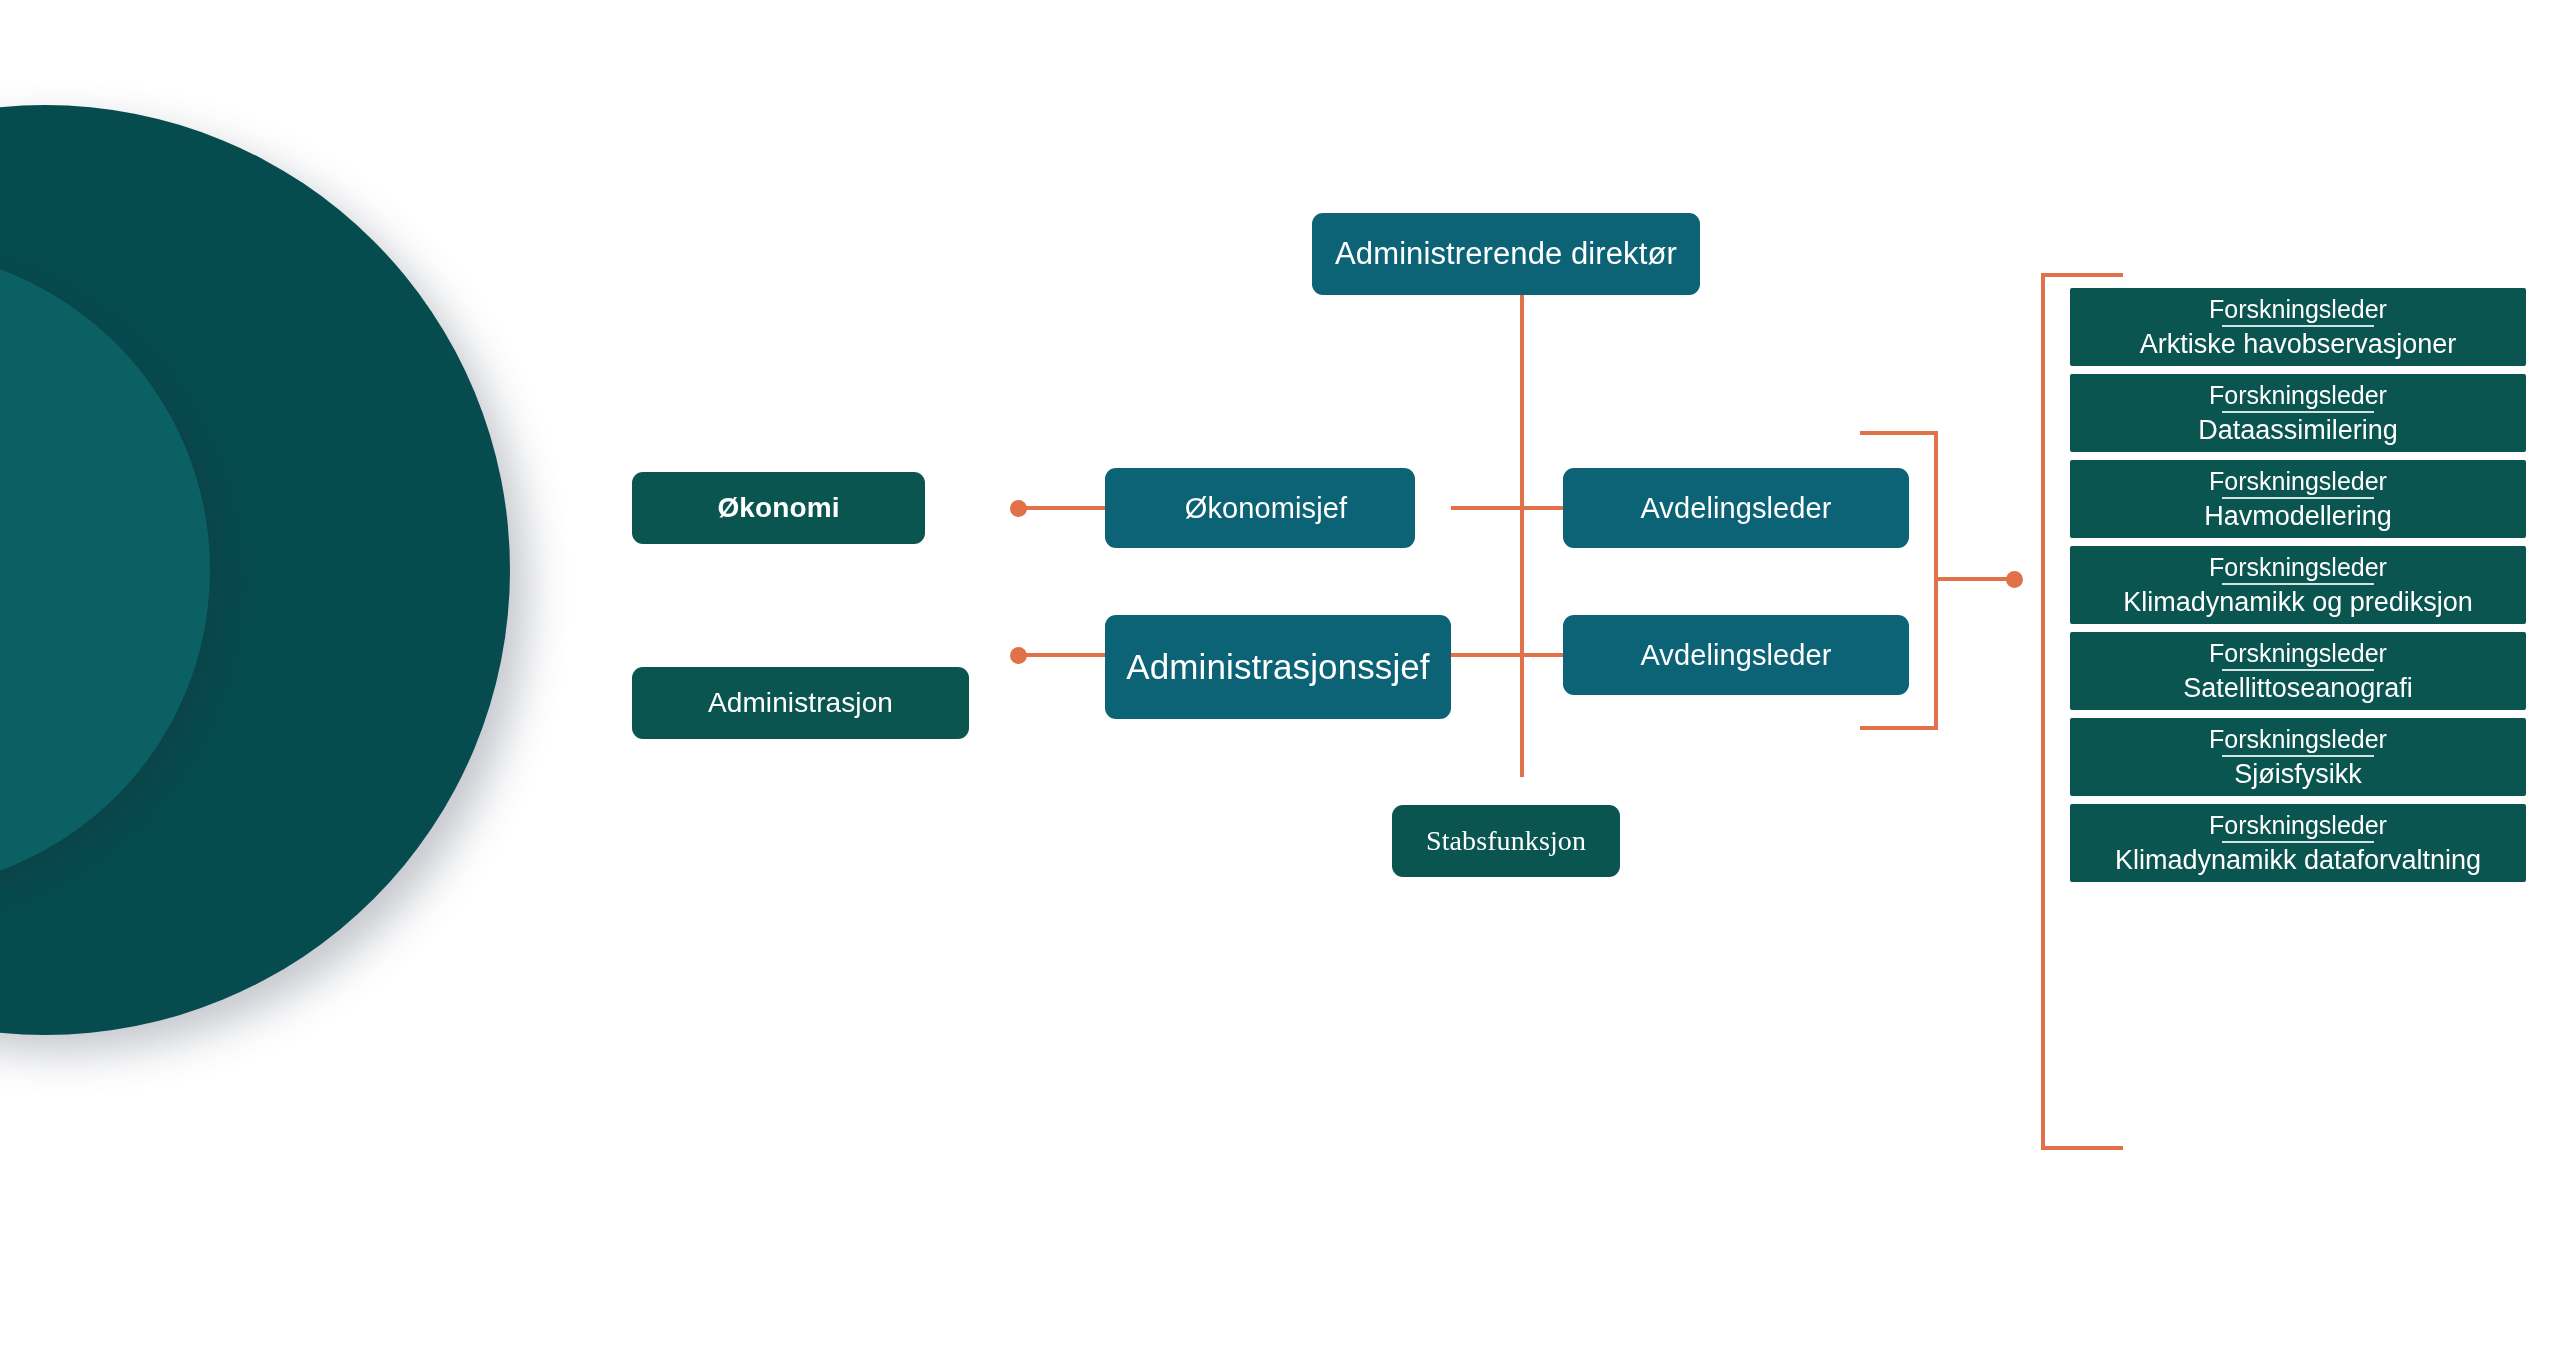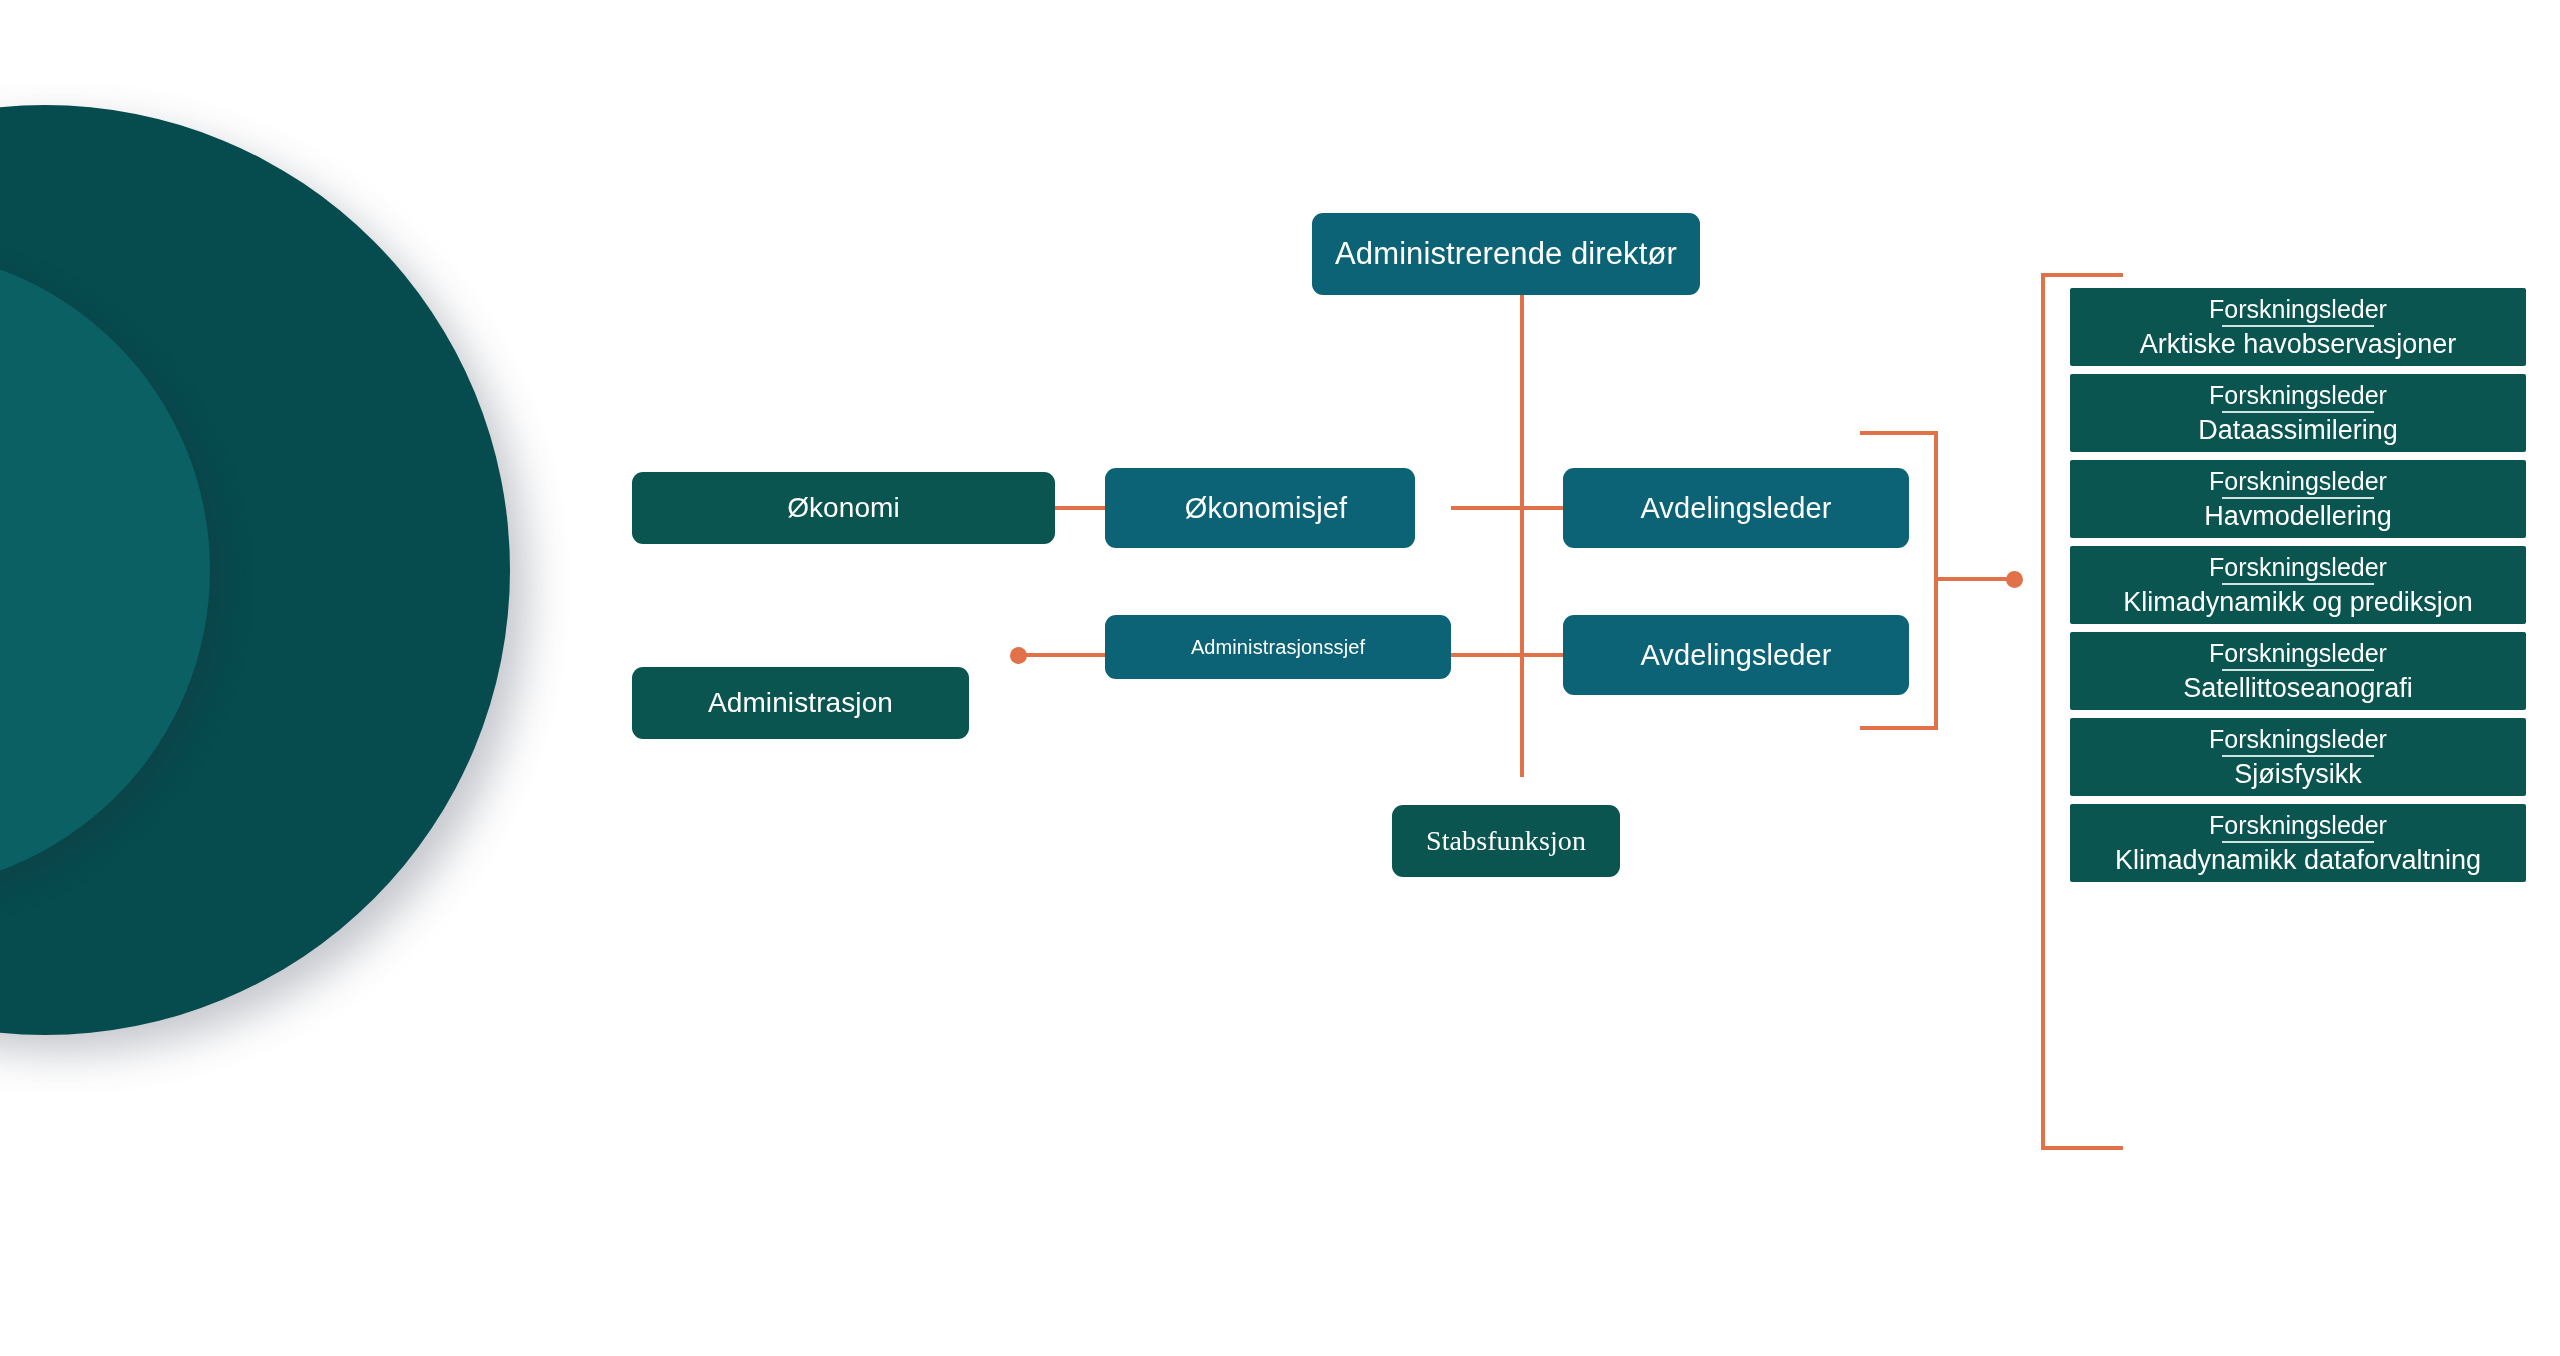--- a/index.html
+++ b/index.html
@@ -67,39 +67,40 @@
   .node.teal-light { background: #0b6375; }
 
   
   #node-ceo {
     left: 1312px; top: 213px;
     width: 388px; height: 82px;
     font-size: 31px;
   }
   #node-okonomi {
     left: 632px; top: 472px;
-    width: 423px; height: 72px;
+    width: 293px; height: 72px;
     font-size: 28px;
+    font-weight: bold;
   }
   #node-administrasjon {
     left: 632px; top: 619px;
     width: 337px; height: 72px;
     font-size: 28px;
     margin-top: 48px;
   }
   #node-okonomisjef {
     left: 1105px; top: 468px;
     width: 310px; height: 80px;
     font-size: 29px;
     padding-left: 12px;
   }
   #node-administrasjonssjef {
     left: 1105px; top: 615px;
-    width: 346px; height: 64px;
-    font-size: 20px;
+    width: 346px; height: 104px;
+    font-size: 35px;
   }
   #node-avdelingsleder-1 {
     left: 1563px; top: 468px;
     width: 346px; height: 80px;
     font-size: 29px;
   }
   #node-avdelingsleder-2 {
     left: 1563px; top: 615px;
     width: 346px; height: 80px;
     font-size: 29px;

